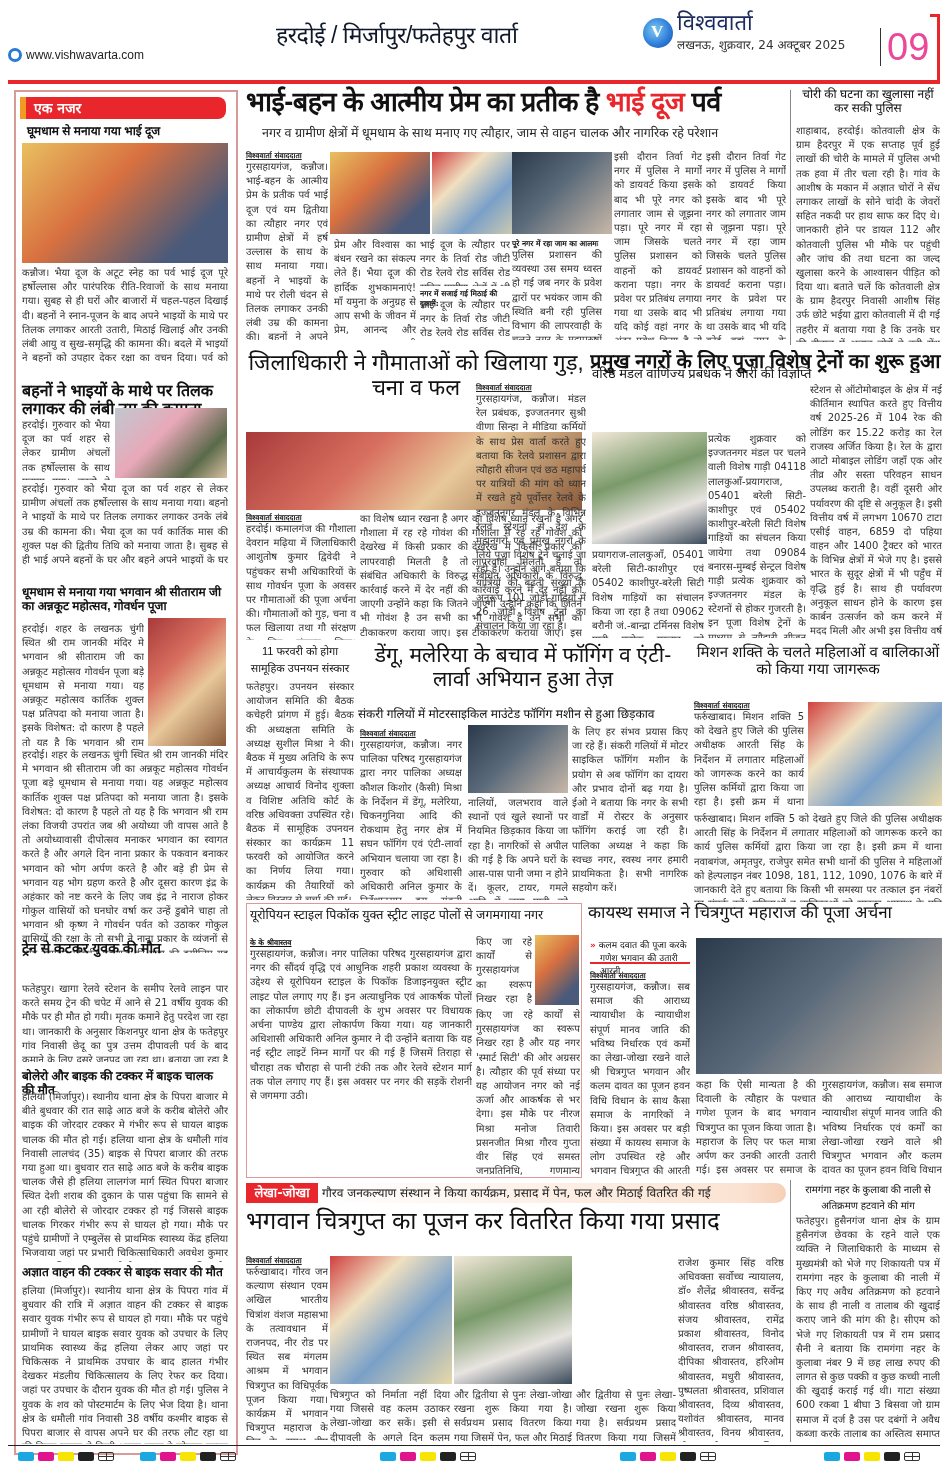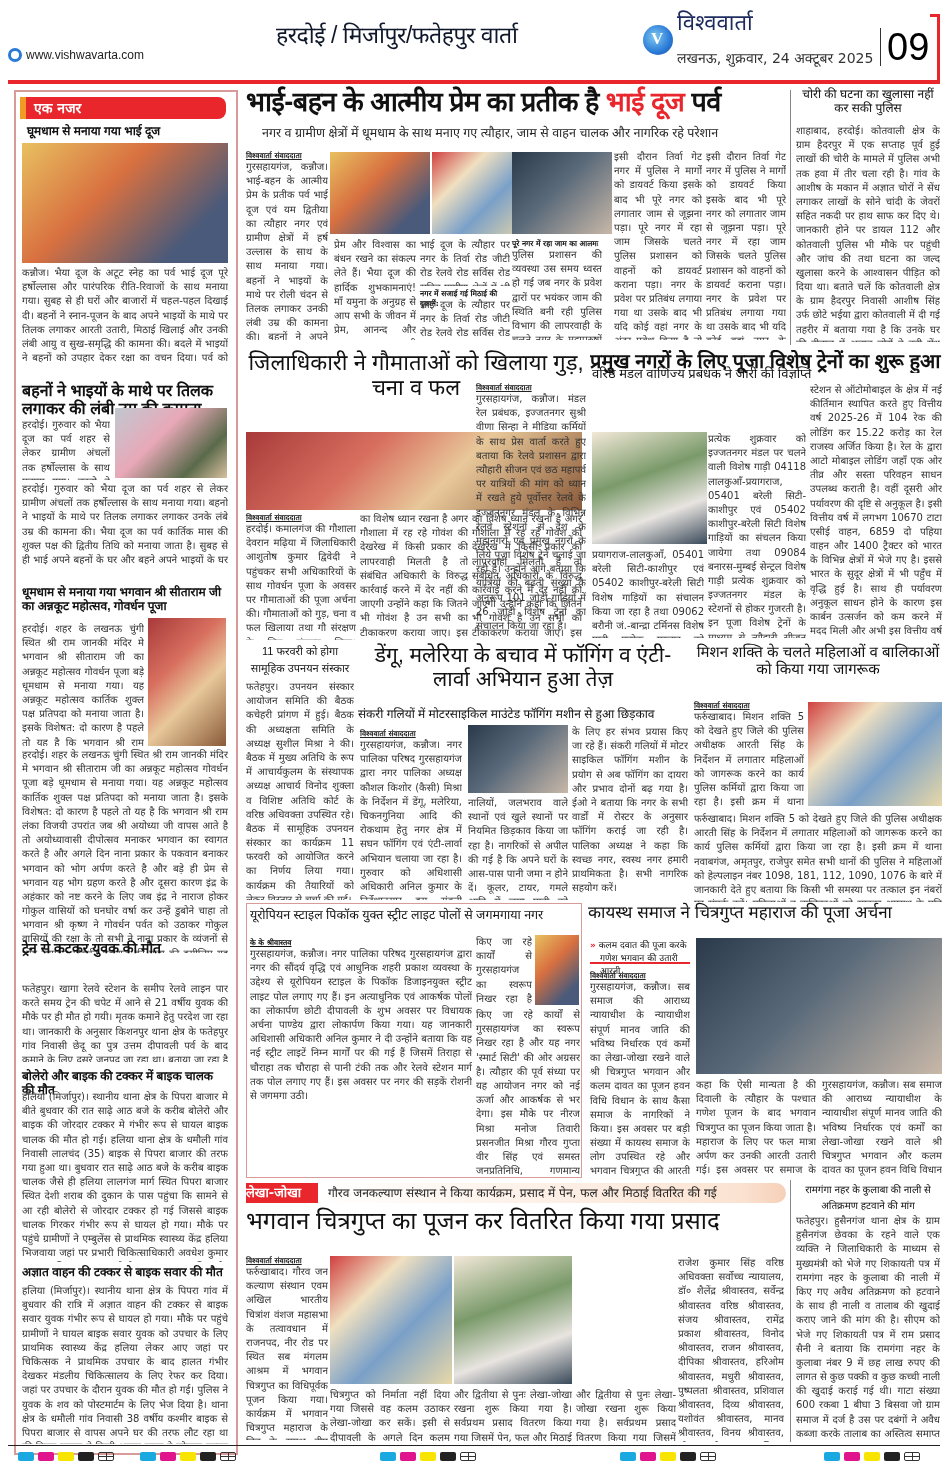--- a/index.html
+++ b/index.html
@@ -5,39 +5,39 @@
 *{box-sizing:border-box;margin:0;padding:0}
 body{width:945px;height:1474px;background:#fff;font-family:"DejaVu Sans","Liberation Sans",sans-serif;color:#111;position:relative;overflow:hidden}
 .abs{position:absolute}
 .hdr-site{left:8px;top:48px;font-size:12px;font-family:"Liberation Sans",sans-serif;color:#222;display:flex;align-items:center;gap:4px}
 .ie-icon{width:14px;height:14px;border-radius:50%;border:3px solid #2a7ad8;display:inline-block}
 .hdr-title{left:276px;top:18px;font-size:23px;font-family:"Liberation Sans",sans-serif;color:#0f172a;letter-spacing:-0.5px}
 .logo-wrap{left:643px;top:12px;display:flex;align-items:center;gap:4px}
 .logo-icon{width:30px;height:30px;border-radius:50%;background:radial-gradient(circle at 40% 40%,#7ec9f0,#2a7ad8 60%,#1c4f9a);position:relative}
 .logo-icon::after{content:"V";position:absolute;left:8px;top:4px;font-weight:bold;color:#fff;font-size:17px;font-family:"Liberation Serif",serif}
 .logo-name{font-size:22px;font-weight:normal;color:#1d2a5e;line-height:1}
-.logo-sub{font-size:14px;color:#333;margin-top:14px}
-.pg-no{left:880px;top:28px;font-size:38px;font-family:"Liberation Sans",sans-serif;line-height:1;color:#000000;border-left:1px solid #333;padding-left:6px}
+.logo-sub{font-size:12px;color:#333;margin-top:2px}
+.pg-no{left:880px;top:28px;font-size:38px;font-family:"Liberation Sans",sans-serif;line-height:1;color:#ec4899;border-left:1px solid #333;padding-left:6px}
 .pg-bracket{left:930px;top:14px;width:10px;height:70px;border-top:3px solid #e8262c;border-right:3px solid #e8262c}
 .red-rule{left:8px;top:80px;width:932px;height:4px;background:#e8262c}
 .sidebar{left:14px;top:90px;width:224px;height:1365px;border:2px solid #d99a9a}
 .ek-nazar{left:20px;top:97px;width:206px;height:22px;background:#e8262c;border-radius:0 8px 8px 0;border-left:6px solid #f29b24;color:#fff;font-weight:bold;font-size:14px;padding-left:8px;line-height:22px}
 .hl{font-weight:bold;font-family:"Liberation Sans",sans-serif;color:#111;line-height:1.15}
 .txt{font-size:10px;line-height:1.42;color:#333;text-align:justify;overflow:hidden}
 .photo{background:linear-gradient(135deg,#b88a6a,#d8b9a0 40%,#7a8fa8 70%,#c9c0b5);overflow:hidden}
 .photo.p2{background:linear-gradient(135deg,#a83a3a,#d87060 35%,#e8c89a 60%,#8a5a3a)}
 .photo.p3{background:linear-gradient(135deg,#d04040,#f0e0c0 30%,#7aa0c8 60%,#e8d8a8)}
 .photo.p4{background:linear-gradient(160deg,#f2e8d8,#7a9a6a 40%,#e8e4e0 70%,#3a4a5a)}
 .photo.p5{background:linear-gradient(135deg,#2a3a4a,#5a6a7a 45%,#c8b8a8)}
 .photo.p6{background:linear-gradient(135deg,#c0c8d0,#e8a8b8 40%,#5a6a4a 75%,#d8c0a0)}
 .photo.p7{background:linear-gradient(135deg,#e8c060,#d87040 40%,#4a5a7a 80%)}
 .byline{font-size:7.5px;font-weight:bold;color:#222;text-decoration:underline}
 .col-rule{background:#888;width:1px}
-.lekha{left:246px;top:1183px;width:72px;height:20px;background:#e8262c;color:#fff;font-weight:bold;font-size:13px;line-height:20px}
-.lekha-strip{left:318px;top:1183px;width:468px;height:20px;background:linear-gradient(90deg,#fff,#fbe3d2 90%,#f6d0b8);border-radius:0 10px 10px 0;font-size:12px;padding-left:10px;line-height:20px;color:#222}
+.lekha{left:246px;top:1183px;width:72px;height:20px;background:#e8262c;color:#fff;font-weight:bold;font-size:13px;text-align:center;line-height:20px}
+.lekha-strip{left:318px;top:1183px;width:468px;height:20px;background:linear-gradient(90deg,#fff,#fbe3d2 90%,#f6d0b8);border-radius:0 10px 10px 0;font-size:12px;padding-left:4px;line-height:20px;color:#222}
 .reg-marks{display:flex;gap:4px;align-items:center}
 .reg-marks span{display:inline-block;width:16px;height:9px;border-radius:2px}
 .bar-c{background:#19a8e0}.bar-m{background:#e0148c}.bar-y{background:#f7e400}.bar-k{background:#222}
 .bar-x{border:1px solid #333;background:linear-gradient(#333,#333) center/1px 100% no-repeat,linear-gradient(#333,#333) center/100% 1px no-repeat}
 .bot-rule{left:8px;top:1445px;width:932px;height:1px;background:#222}
 .chev{color:#e8262c;font-weight:bold}
 </style>
 </head>
 <body>
 

